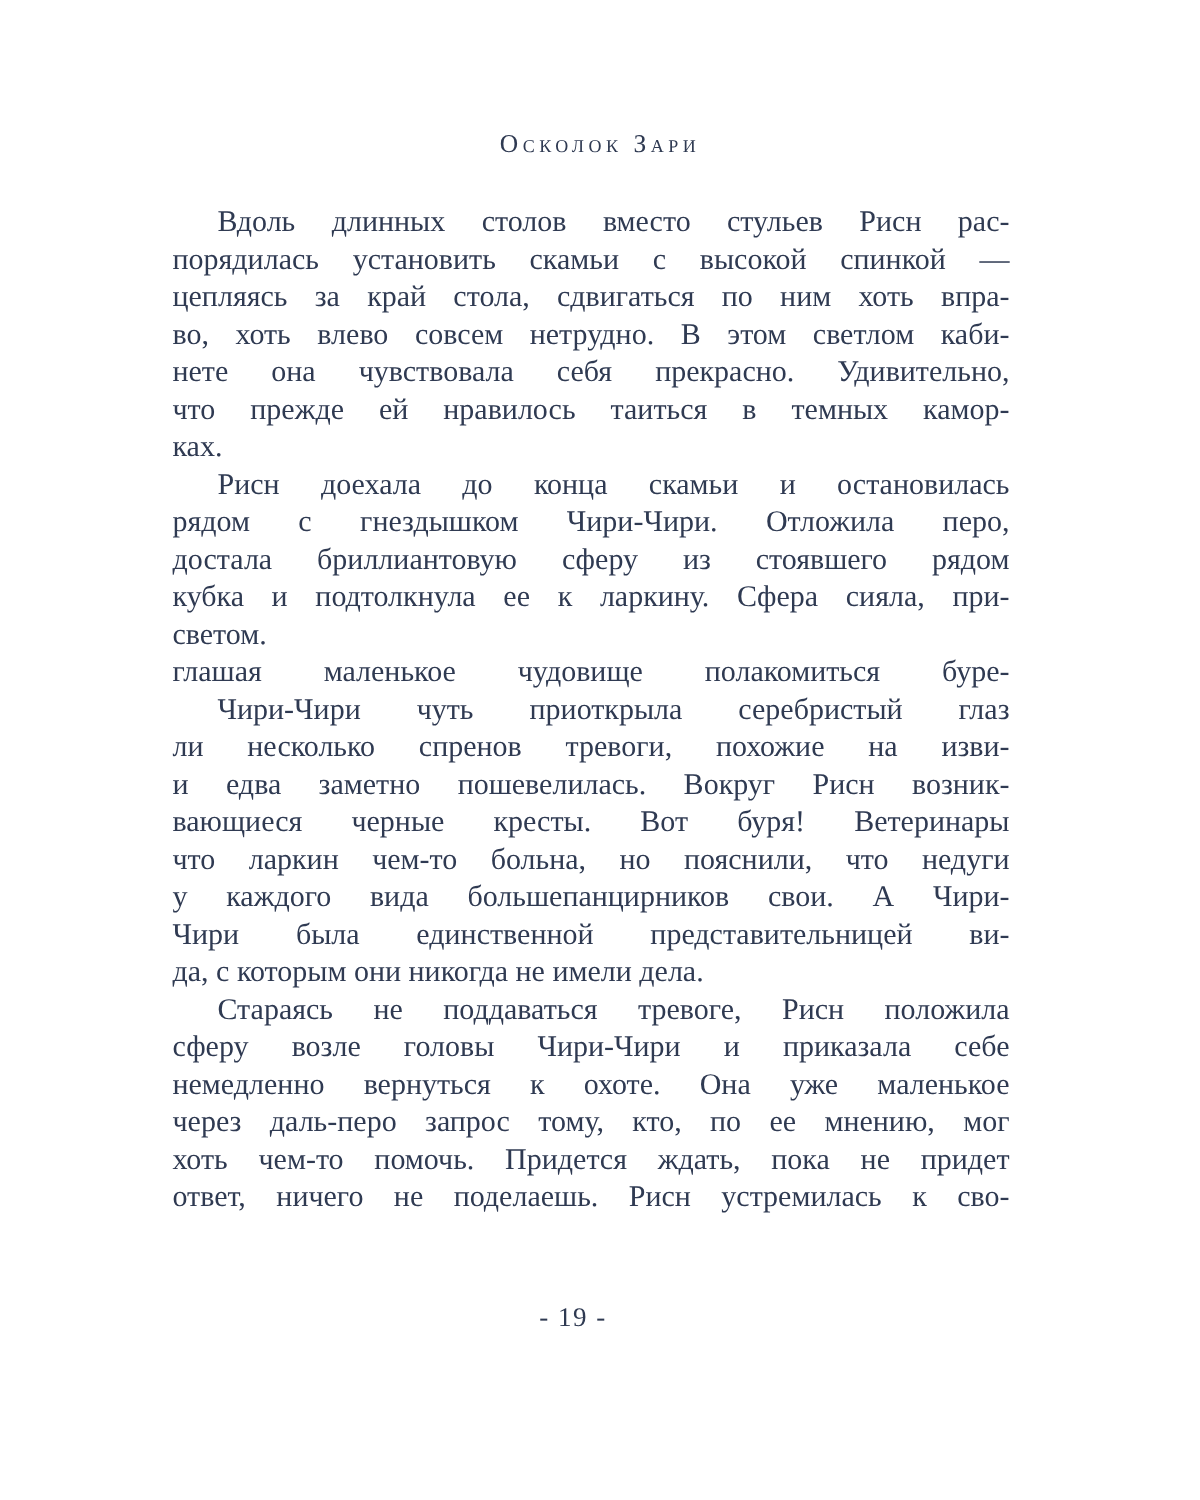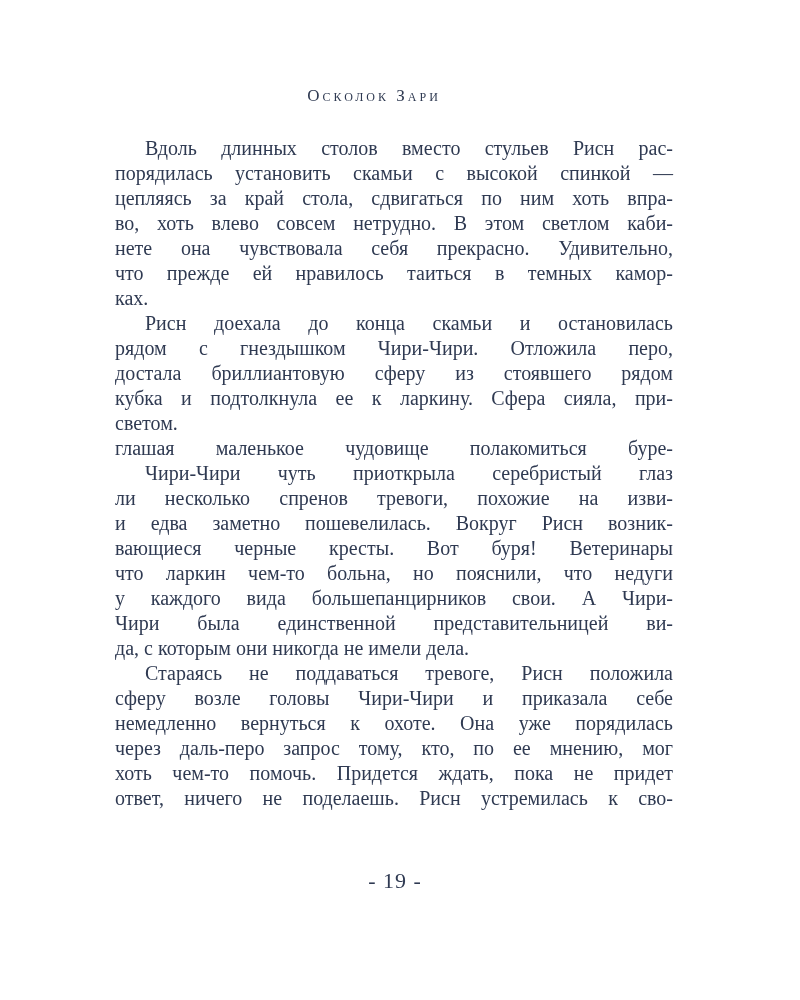--- a/index.html
+++ b/index.html
@@ -12,21 +12,21 @@
     width: 800px;
     height: 1000px;
     background: #ffffff;
     font-family: "Liberation Serif", "DejaVu Serif", serif;
     color: var(--ink, #2f3a52);
     overflow: hidden;
   }
   .running-header {
     position: absolute;
     top: 86px;
-    left: 95px;
+    left: 121px;
     width: 558px;
     text-align: center;
     font-size: 17px;
     letter-spacing: 3px;
     font-variant: small-caps;
     font-weight: 500;
   }
   .text-block {
     position: absolute;
     top: 136px;
@@ -49,24 +49,24 @@
   }
   .line.last {
     text-align-last: left;
   }
   .paragraph.continued .line.last {
     text-align-last: justify;
   }
   .page-number {
     position: absolute;
     top: 868px;
-    left: 116px;
+    left: 103px;
     width: 558px;
     text-align: center;
-    font-size: 22px;
+    font-size: 18px;
     letter-spacing: 1px;
   }
 </style>
 </head>
 <body>
 
 <div class="page">
   <div class="running-header">Осколок Зари</div>
 
   <div class="text-block" id="text-block">
@@ -93,21 +93,21 @@
         <div class="line">и едва заметно пошевелилась. Вокруг Рисн возник-</div>
         <div class="line">вающиеся черные кресты. Вот буря! Ветеринары</div>
         <div class="line">что ларкин чем-то больна, но пояснили, что недуги</div>
         <div class="line">у каждого вида большепанцирников свои. А Чири-</div>
         <div class="line">Чири была единственной представительницей ви-</div>
         <div class="line last">да, с которым они никогда не имели дела.</div>
       </div>
       <div class="paragraph continued">
         <div class="line first">Стараясь не поддаваться тревоге, Рисн положила</div>
         <div class="line">сферу возле головы Чири-Чири и приказала себе</div>
-        <div class="line">немедленно вернуться к охоте. Она уже порядилась</div>
+        <div class="line">немедленно вернуться к охоте. Она уже маленькое</div>
         <div class="line">через даль-перо запрос тому, кто, по ее мнению, мог</div>
         <div class="line">хоть чем-то помочь. Придется ждать, пока не придет</div>
         <div class="line">ответ, ничего не поделаешь. Рисн устремилась к сво-</div>
       </div>
     </div>
 
   <div class="page-number">- 19 -</div>
 </div>
 
 </body></html>

